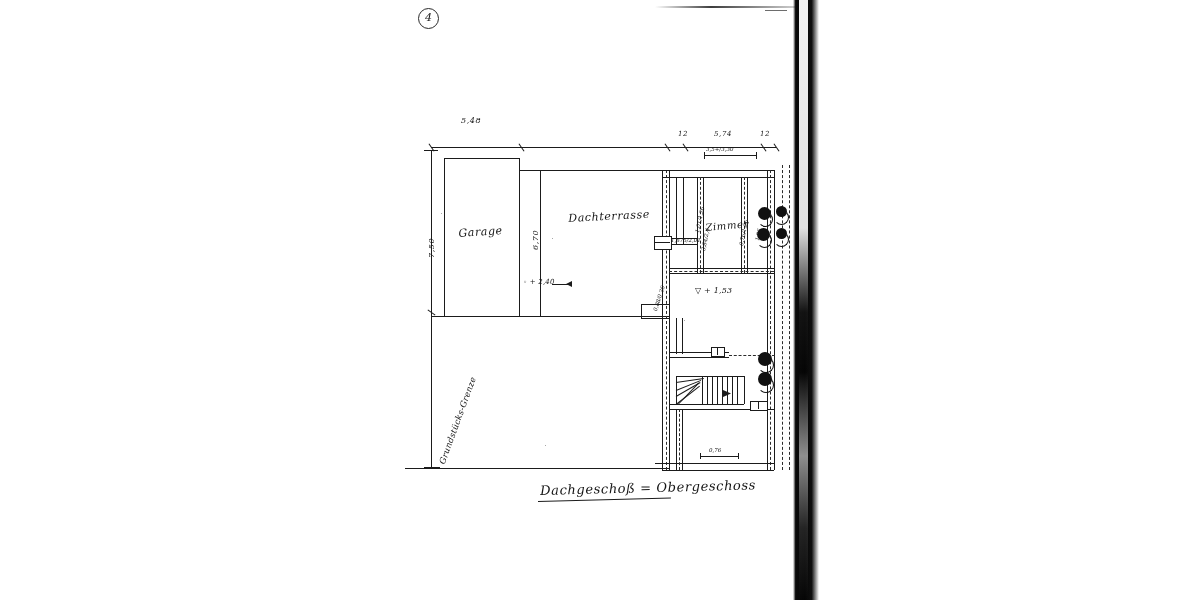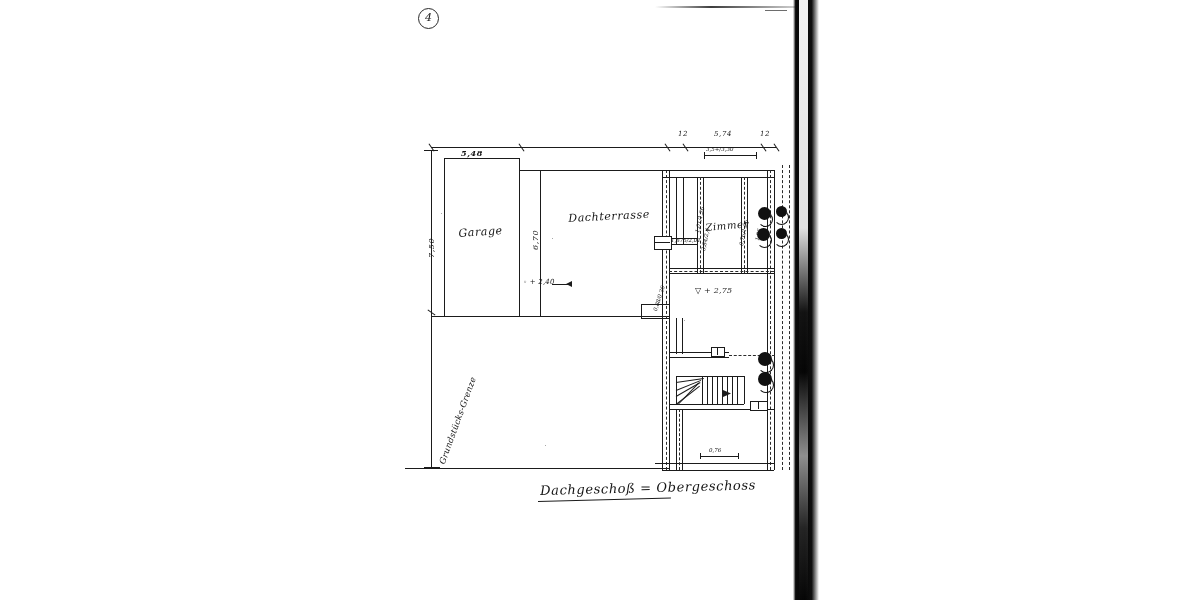--- a/index.html
+++ b/index.html
@@ -103,21 +103,21 @@
   <div class="speck" style="left:684px;top:320px;"></div>
 
   <div class="ink hline" style="left:431px;top:147px;width:345px;"></div>
   <div class="tick" style="left:427px;top:147px;"></div>
   <div class="tick" style="left:517px;top:147px;"></div>
   <div class="tick" style="left:663px;top:147px;"></div>
   <div class="tick" style="left:681px;top:147px;"></div>
   <div class="tick" style="left:759px;top:147px;"></div>
   <div class="tick" style="left:772px;top:147px;"></div>
 
-  <div class="hand dim" style="left:461px;top:148px;font-weight:bold;">5,48</div>
+  <div class="hand dim" style="left:461px;top:116px;">5,48</div>
   <div class="hand dim" style="left:678px;top:130px;font-size:7px;">12</div>
   <div class="hand dim" style="left:714px;top:130px;font-size:7px;">5,74</div>
   <div class="hand tiny" style="left:706px;top:144px;">
   </div>
   <div class="hand tiny" style="left:706px;top:146px;">3,5+/3,30</div>
   <div class="hand dim" style="left:760px;top:130px;font-size:7px;">12</div>
 
   <div class="ink hline" style="left:704px;top:155px;width:52px;"></div>
   <div class="ink vline" style="left:704px;top:152px;height:7px;"></div>
   <div class="ink vline" style="left:756px;top:152px;height:7px;"></div>
@@ -183,21 +183,21 @@
   <div class="ink hline" style="left:669px;top:238px;width:28px;"></div>
   <div class="ink hline" style="left:669px;top:244px;width:28px;"></div>
 
   <div class="hand room" style="left:705px;top:222px;transform:rotate(-5deg);font-size:10px;">Zimmer</div>
 
   <div class="hand tiny" style="left:700px;top:250px;transform:rotate(-78deg);">3,84/2,4</div>
   <div class="hand tiny" style="left:694px;top:232px;transform:rotate(-78deg);">1,01/1,26</div>
   <div class="hand tiny" style="left:738px;top:245px;transform:rotate(-78deg);">0,76/1,26</div>
   <div class="hand tiny" style="left:754px;top:240px;transform:rotate(-78deg);">1,26</div>
 
-  <div class="hand small" style="left:695px;top:286px;font-size:8px;">▽ + 2,75</div>
+  <div class="hand small" style="left:695px;top:286px;font-size:8px;">▽ + 1,53</div>
 
   <div class="win" style="left:654px;top:236px;width:16px;height:12px;"></div>
   <div class="ink hline" style="left:654px;top:242px;width:16px;"></div>
   <div class="hand tiny" style="left:671px;top:237px;">1,875/2,01</div>
 
   <div class="hand tiny" style="left:652px;top:310px;transform:rotate(-72deg);">0,88/0,26</div>
 
   <div class="ink hline" style="left:641px;top:304px;width:28px;"></div>
   <div class="ink vline" style="left:641px;top:304px;height:14px;"></div>
   <div class="ink hline" style="left:641px;top:318px;width:28px;"></div>

